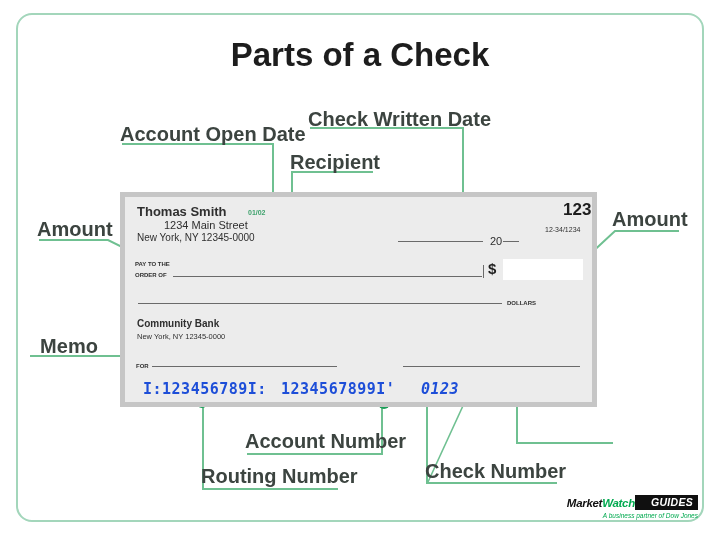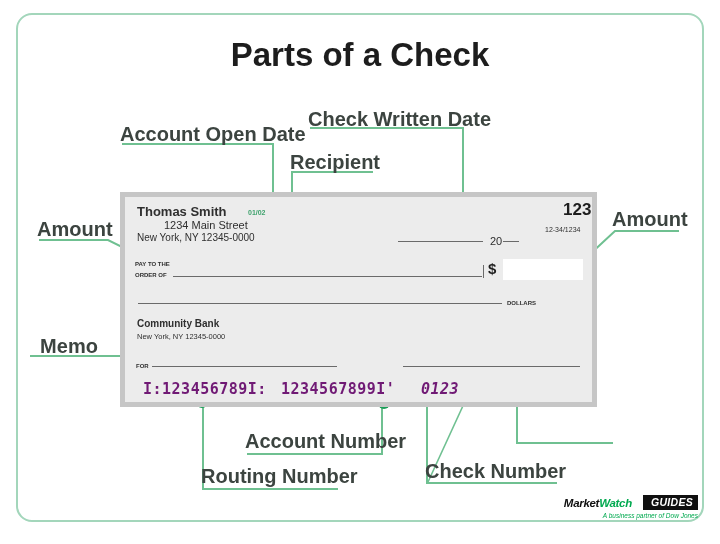--- a/index.html
+++ b/index.html
@@ -50,31 +50,31 @@
   .dollar{left:363px;top:63px;font-size:15px;font-weight:bold;color:#1e1e1e;}
   .amt-box{left:378px;top:62px;width:80px;height:21px;background:#ffffff;}
   .words-line{left:13px;top:106px;width:364px;}
   .dollars{left:382px;top:103px;font-size:6px;font-weight:bold;}
   .bank-name{left:12px;top:121px;font-size:10px;font-weight:bold;}
   .bank-addr{left:12px;top:135px;font-size:7.5px;}
   .for-lbl{left:11px;top:166px;font-size:6px;font-weight:bold;}
   .memo-line{left:27px;top:169px;width:185px;}
   .sig-line{left:278px;top:169px;width:177px;}
   .micr{top:183px;font-family:"DejaVu Sans Mono",monospace;font-size:15px;
-        font-weight:bold;color:#701a75;letter-spacing:0.5px;}
+        font-weight:bold;color:#1d4ed8;letter-spacing:0.5px;}
   .micr-r{left:18px;}
   .micr-a{left:156px;}
   .micr-c{left:296px;font-style:italic;}
   
   .logo{position:absolute;right:22px;top:495px;text-align:right;}
-  .logo-row{display:flex;align-items:center;justify-content:space-between;gap:11px;}
+  .logo-row{display:flex;align-items:center;justify-content:space-between;gap:0;}
   .logo-mw{font-size:11.5px;font-weight:bold;font-style:italic;color:var(--logo-black);letter-spacing:-0.3px;}
   .logo-mw .w{color:var(--logo-green);}
   .logo-guides{background:var(--logo-black);color:#ffffff;font-size:10.5px;font-weight:bold;
-               font-style:italic;padding:1px 5px 2px 8px;letter-spacing:0.3px;}
+               font-style:italic;padding:1px 5px 2px 16px;letter-spacing:0.3px;}
   .logo-tag{font-size:6.5px;font-style:italic;color:var(--logo-green);margin-top:2px;}
 </style>
 </head>
 <body>
 
 <div class="page">
   <div class="frame"></div>
 
   <div class="title">Parts of a Check</div>
 

